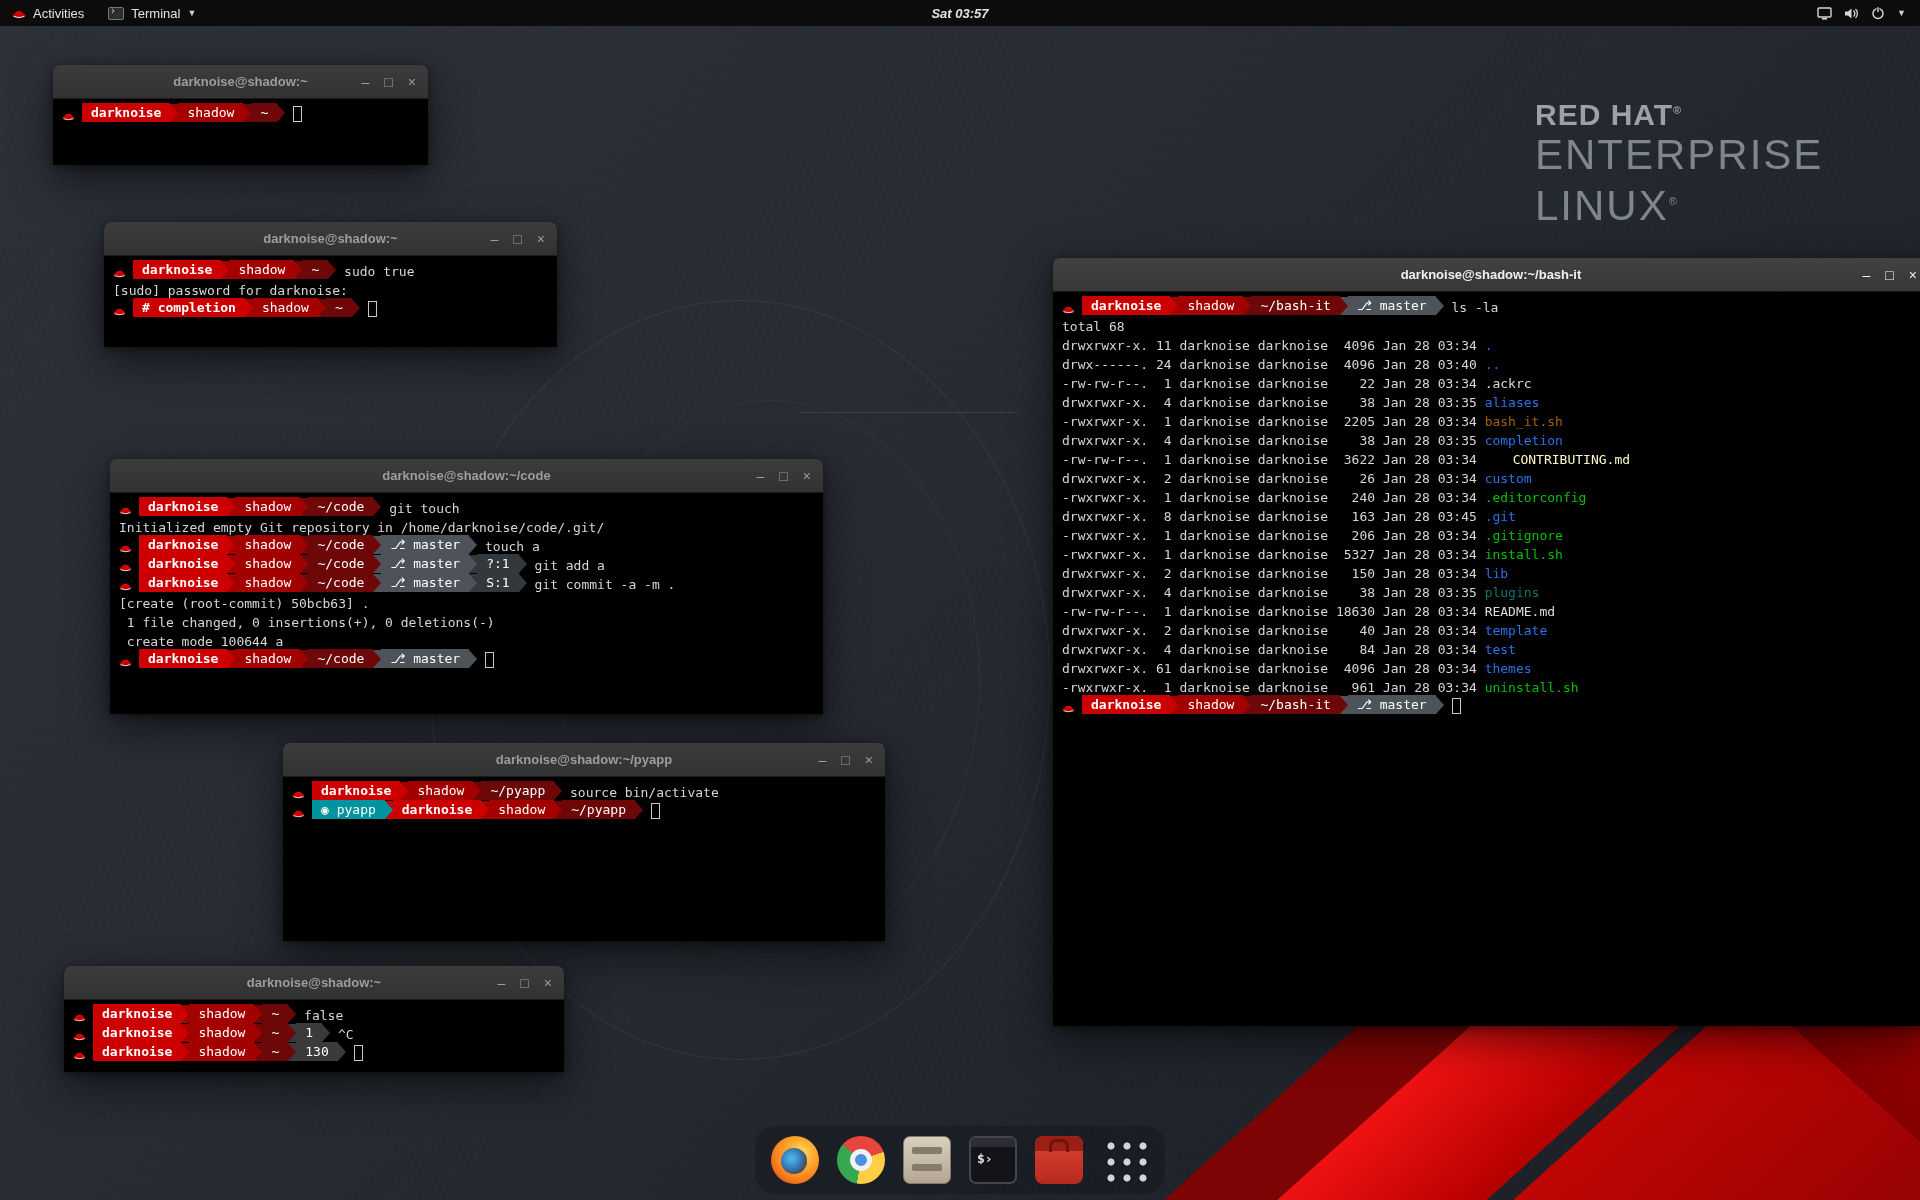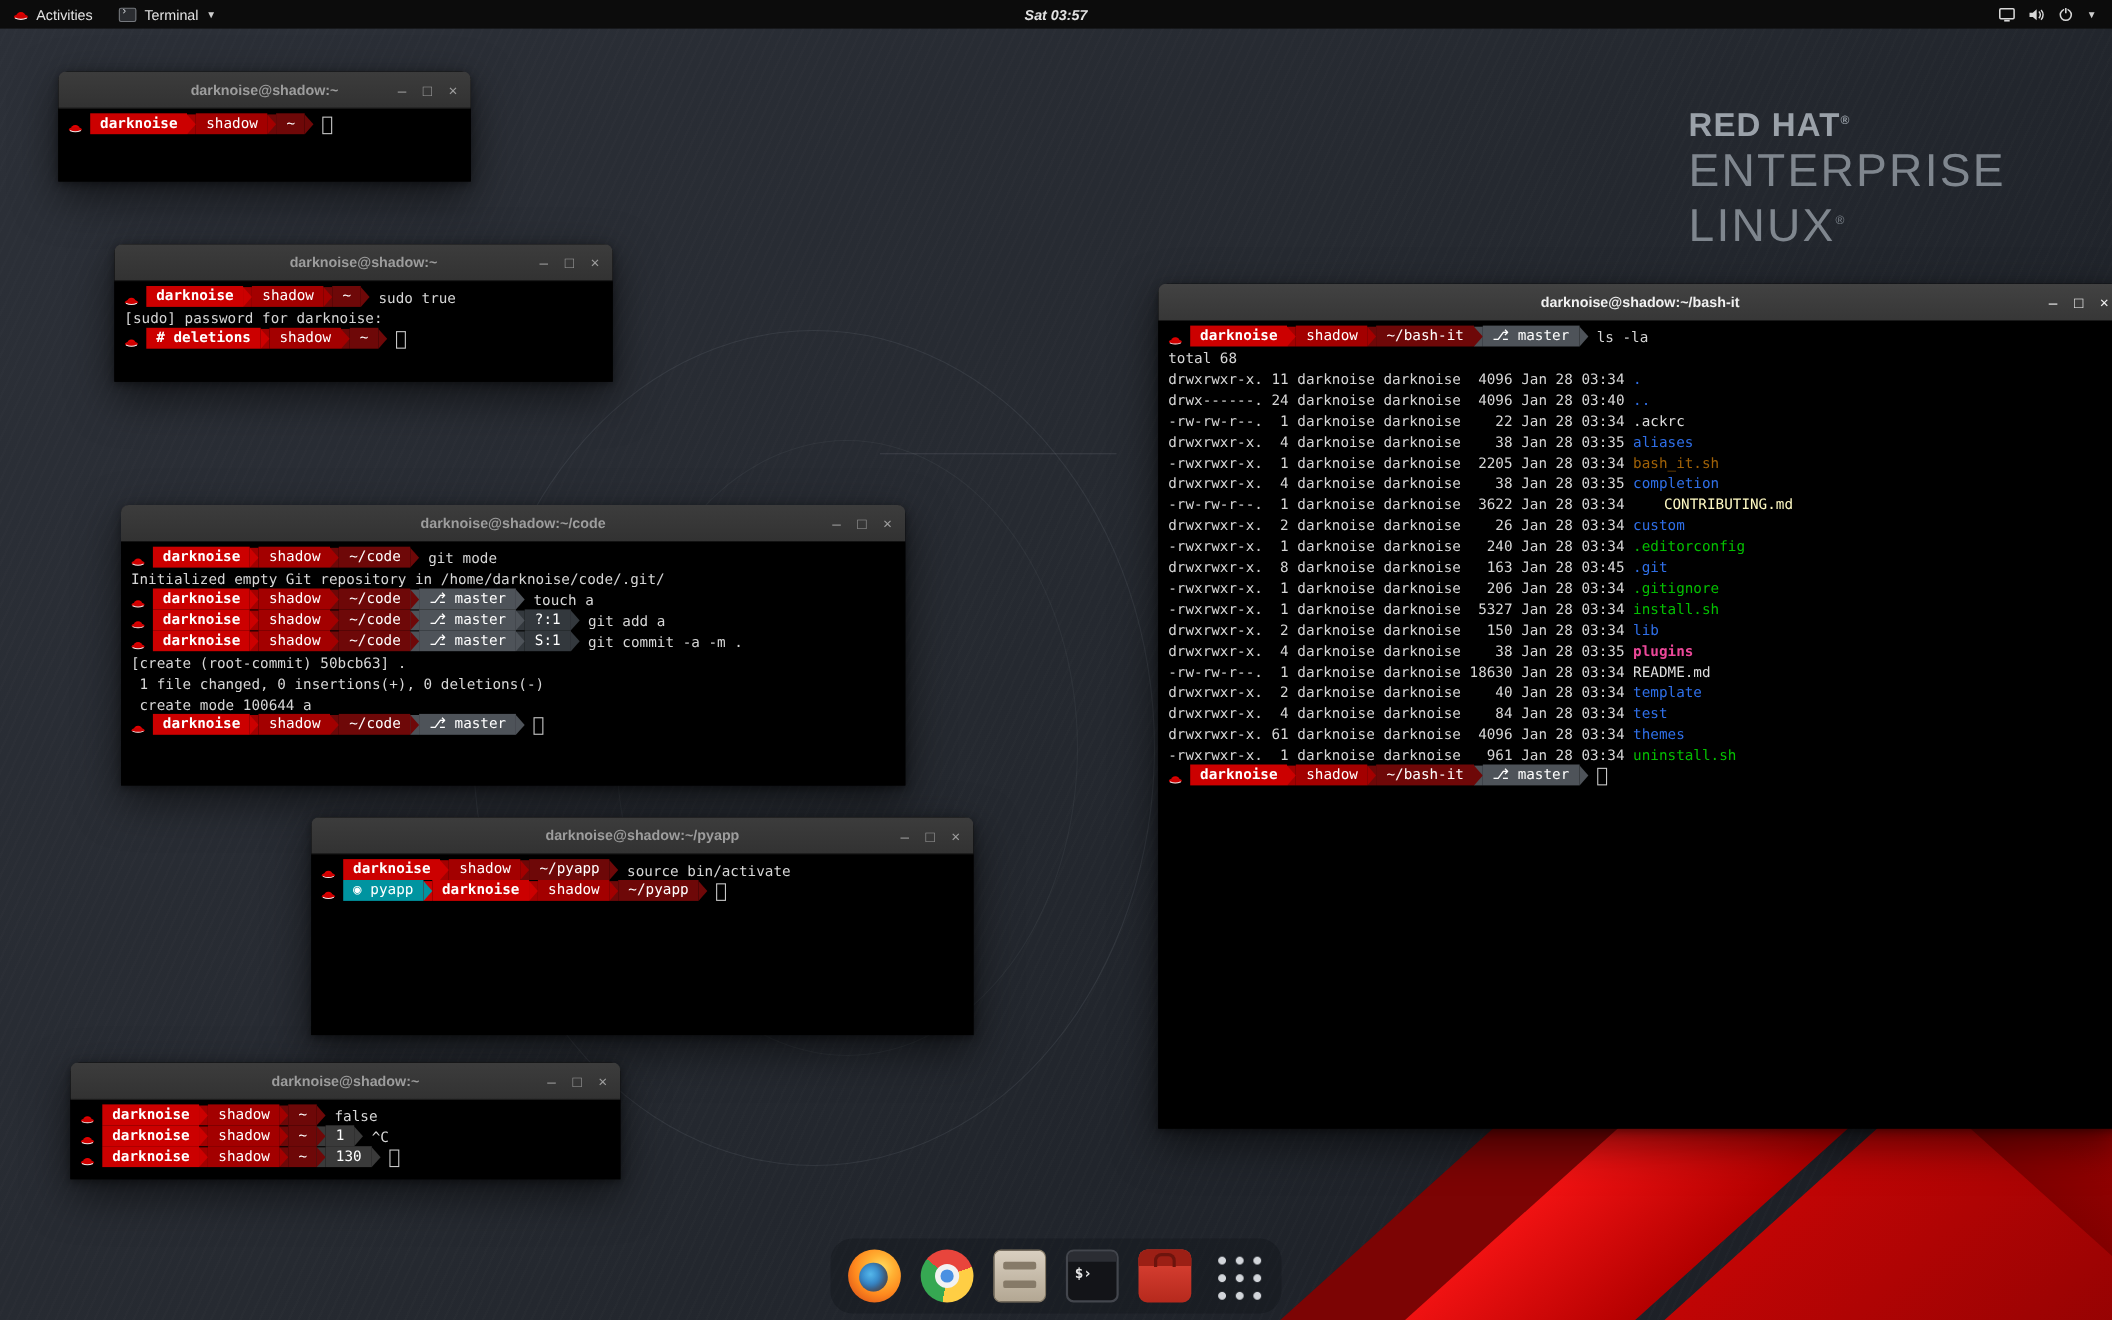--- a/index.html
+++ b/index.html
@@ -215,21 +215,21 @@
           <span class="pl-txt">[sudo] password for darknoise: </span>
         </div>
         <div class="tline">
           <span class="pl-icon">
             <svg width="13" height="12" viewBox="0 0 14 13">
               <path d="M2.6 8.2 A4.4 4.2 0 0 1 11.4 8.2 Z" fill="#e00000"></path>
               <ellipse cx="7" cy="8.4" rx="6.4" ry="2.4" fill="#cf0000"></ellipse>
               <path d="M1.6 9.4 Q7 11.8 12.4 9.4" stroke="#e9e9e9" stroke-width="1" fill="none"></path>
             </svg>
           </span>
-          <span class="pl-seg" style="background: rgb(204, 0, 0); font-weight: bold;"># deletions</span>
+          <span class="pl-seg" style="background: rgb(204, 0, 0); font-weight: bold;"># completion</span>
           <span class="pl-arrow" style="border-left-color: rgb(204, 0, 0); background: rgb(163, 0, 0);"></span>
           <span class="pl-seg" style="background: rgb(163, 0, 0);">shadow</span>
           <span class="pl-arrow" style="border-left-color: rgb(163, 0, 0); background: rgb(110, 8, 8);"></span>
           <span class="pl-seg" style="background: rgb(110, 8, 8);">~</span>
           <span class="pl-arrow" style="border-left-color: rgb(110, 8, 8); background: transparent;"></span>
           <span class="pl-cursor"></span>
         </div>
       </div>
   </div>
 
@@ -250,21 +250,21 @@
               <ellipse cx="7" cy="8.4" rx="6.4" ry="2.4" fill="#cf0000"></ellipse>
               <path d="M1.6 9.4 Q7 11.8 12.4 9.4" stroke="#e9e9e9" stroke-width="1" fill="none"></path>
             </svg>
           </span>
           <span class="pl-seg" style="background: rgb(204, 0, 0); font-weight: bold;">darknoise</span>
           <span class="pl-arrow" style="border-left-color: rgb(204, 0, 0); background: rgb(163, 0, 0);"></span>
           <span class="pl-seg" style="background: rgb(163, 0, 0);">shadow</span>
           <span class="pl-arrow" style="border-left-color: rgb(163, 0, 0); background: rgb(110, 8, 8);"></span>
           <span class="pl-seg" style="background: rgb(110, 8, 8);">~/code</span>
           <span class="pl-arrow" style="border-left-color: rgb(110, 8, 8); background: transparent;"></span>
-          <span class="pl-txt"> git mode</span>
+          <span class="pl-txt"> git touch</span>
         </div>
         <div class="tline">
           <span class="pl-txt">Initialized empty Git repository in /home/darknoise/code/.git/</span>
         </div>
         <div class="tline">
           <span class="pl-icon">
             <svg width="13" height="12" viewBox="0 0 14 13">
               <path d="M2.6 8.2 A4.4 4.2 0 0 1 11.4 8.2 Z" fill="#e00000"></path>
               <ellipse cx="7" cy="8.4" rx="6.4" ry="2.4" fill="#cf0000"></ellipse>
               <path d="M1.6 9.4 Q7 11.8 12.4 9.4" stroke="#e9e9e9" stroke-width="1" fill="none"></path>
@@ -540,21 +540,21 @@
         <div class="tline">
           <span class="pl-txt">-rwxrwxr-x.  1 darknoise darknoise  5327 Jan 28 03:34 </span>
           <span class="pl-txt" style="color: rgb(4, 192, 0);">install.sh</span>
         </div>
         <div class="tline">
           <span class="pl-txt">drwxrwxr-x.  2 darknoise darknoise   150 Jan 28 03:34 </span>
           <span class="pl-txt" style="color: rgb(47, 111, 232);">lib</span>
         </div>
         <div class="tline">
           <span class="pl-txt">drwxrwxr-x.  4 darknoise darknoise    38 Jan 28 03:35 </span>
-          <span class="pl-txt" style="color: #ec4899; font-weight: bold;">plugins</span>
+          <span class="pl-txt" style="color: #0f766e;">plugins</span>
         </div>
         <div class="tline">
           <span class="pl-txt">-rw-rw-r--.  1 darknoise darknoise 18630 Jan 28 03:34 </span>
           <span class="pl-txt" style="color: rgb(220, 220, 220);">README.md</span>
         </div>
         <div class="tline">
           <span class="pl-txt">drwxrwxr-x.  2 darknoise darknoise    40 Jan 28 03:34 </span>
           <span class="pl-txt" style="color: rgb(47, 111, 232);">template</span>
         </div>
         <div class="tline">

